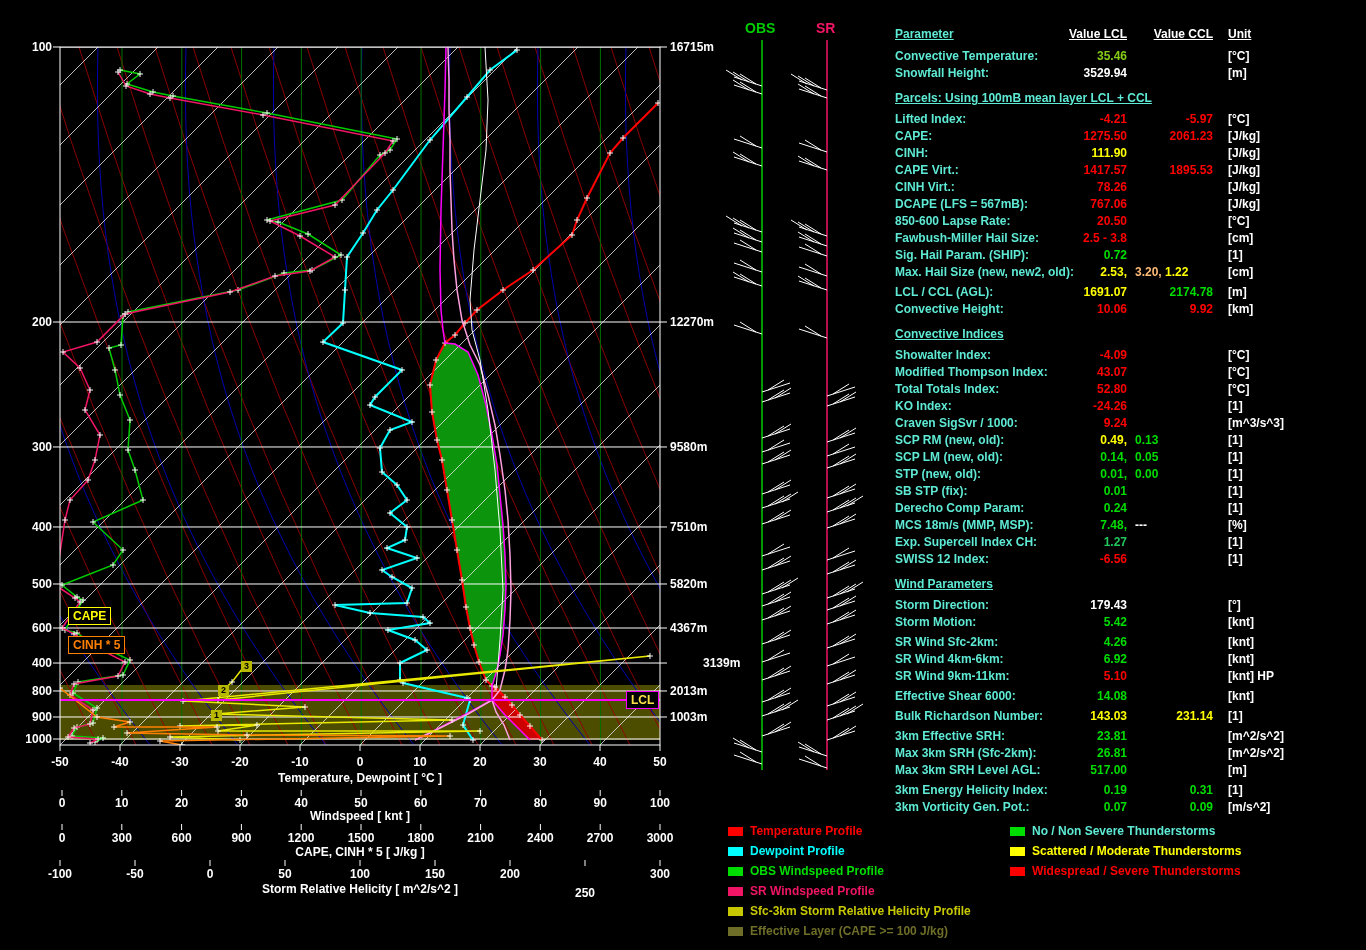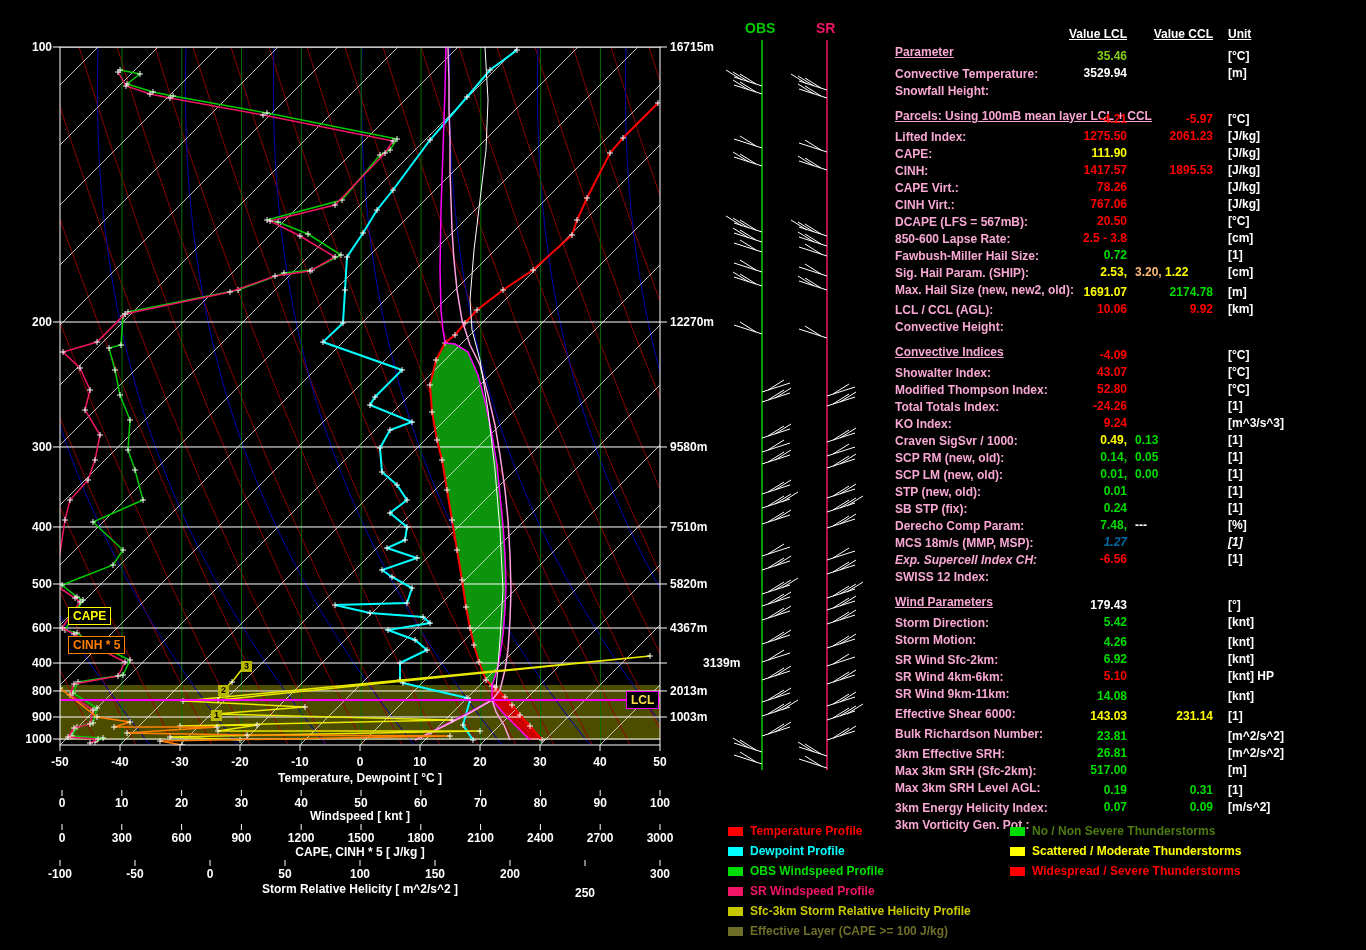--- a/index.html
+++ b/index.html
@@ -11,21 +11,21 @@
   .title-bar span{position:absolute;white-space:nowrap;}
   .axis-num{position:absolute;color:#fff;font-size:12px;font-weight:bold;transform:translateX(-50%);}
   .axis-title{position:absolute;color:#fff;font-size:12px;font-weight:bold;transform:translateX(-50%);white-space:nowrap;}
   .plabel{position:absolute;color:#fff;font-size:12px;font-weight:bold;text-align:right;width:34px;transform:translateY(-50%);}
   .alabel{position:absolute;color:#fff;font-size:12px;font-weight:bold;transform:translateY(-50%);}
   .boxlab{position:absolute;font-size:12px;font-weight:bold;background:#000;padding:0 4px;line-height:16px;border:1px solid;}
   .kmbox{position:absolute;width:11px;height:11px;background:#B8B800;color:#000;font-size:9px;font-weight:bold;
          text-align:center;line-height:11px;}
   .obs-sr{position:absolute;top:20px;font-size:14px;font-weight:bold;}
   .trow{position:absolute;left:895px;width:400px;height:17px;font-size:12px;font-weight:bold;white-space:nowrap;}
-  .trow .c-label{position:absolute;left:0;color:#f9a8d4;margin-top:18px;}
+  .trow .c-label{position:absolute;left:0;color:#5eead4;}
   .trow .c-v1{position:absolute;left:150px;width:82px;text-align:right;}
   .trow .c-v1x{position:absolute;left:240px;text-align:left;}
   .trow .c-v2{position:absolute;left:240px;width:78px;text-align:right;}
   .trow .c-unit{position:absolute;left:333px;color:#fff;}
   .thead{text-decoration:underline;}
   .legend-item{position:absolute;font-size:12px;font-weight:bold;white-space:nowrap;}
   .legend-item .sw{position:absolute;left:0;top:3px;width:15px;height:9px;}
   .legend-item .lt{position:absolute;left:22px;top:0;}
 </style>
 </head>
@@ -983,23 +983,23 @@
           <span class="c-label">Derecho Comp Param:</span>
           <span class="c-v1"><span style="color: rgb(0, 221, 0);">0.24</span></span>
           <span class="c-unit">[1]</span>
         </div>
         <div class="trow" style="top: 518px;">
           <span class="c-label">MCS 18m/s (MMP, MSP):</span>
           <span class="c-v1"><span style="color: rgb(0, 221, 0);">7.48,</span></span>
           <span class="c-v1x"><span style="color: rgb(255, 255, 255);">---</span></span>
           <span class="c-unit">[%]</span>
         </div>
-        <div class="trow" style="top: 535px; font-style: italic;">
+        <div class="trow" style="top: 535px;">
           <span class="c-label">Exp. Supercell Index CH:</span>
-          <span class="c-v1"><span style="color: #0369a1;">1.27</span></span>
+          <span class="c-v1"><span style="color: #22c55e;">1.27</span></span>
           <span class="c-unit">[1]</span>
         </div>
         <div class="trow" style="top: 552px;">
           <span class="c-label">SWISS 12 Index:</span>
           <span class="c-v1"><span style="color: rgb(255, 0, 0);">-6.56</span></span>
           <span class="c-unit">[1]</span>
         </div>
         <div class="trow" style="top: 577px;">
           <span class="c-label thead">Wind Parameters</span>
         </div>
@@ -1089,21 +1089,21 @@
       <div class="legend-item" style="left: 728px; top: 904px;">
         <span class="sw" style="background: rgb(200, 200, 0);"></span>
         <span class="lt" style="color: rgb(200, 200, 0);">Sfc-3km Storm Relative Helicity Profile</span>
       </div>
       <div class="legend-item" style="left: 728px; top: 924px;">
         <span class="sw" style="background: rgb(110, 110, 40);"></span>
         <span class="lt" style="color: rgb(110, 110, 40);">Effective Layer (CAPE &gt;= 100 J/kg)</span>
       </div>
       <div class="legend-item" style="left: 1010px; top: 824px;">
         <span class="sw" style="background: rgb(0, 221, 0);"></span>
-        <span class="lt" style="color: #4d7c0f;">No / Non Severe Thunderstorms</span>
+        <span class="lt" style="color: #5eead4;">No / Non Severe Thunderstorms</span>
       </div>
       <div class="legend-item" style="left: 1010px; top: 844px;">
         <span class="sw" style="background: rgb(255, 255, 0);"></span>
         <span class="lt" style="color: rgb(255, 255, 0);">Scattered / Moderate Thunderstorms</span>
       </div>
       <div class="legend-item" style="left: 1010px; top: 864px;">
         <span class="sw" style="background: rgb(255, 0, 0);"></span>
         <span class="lt" style="color: rgb(255, 0, 0);">Widespread / Severe Thunderstorms</span>
       </div>
     </div>

